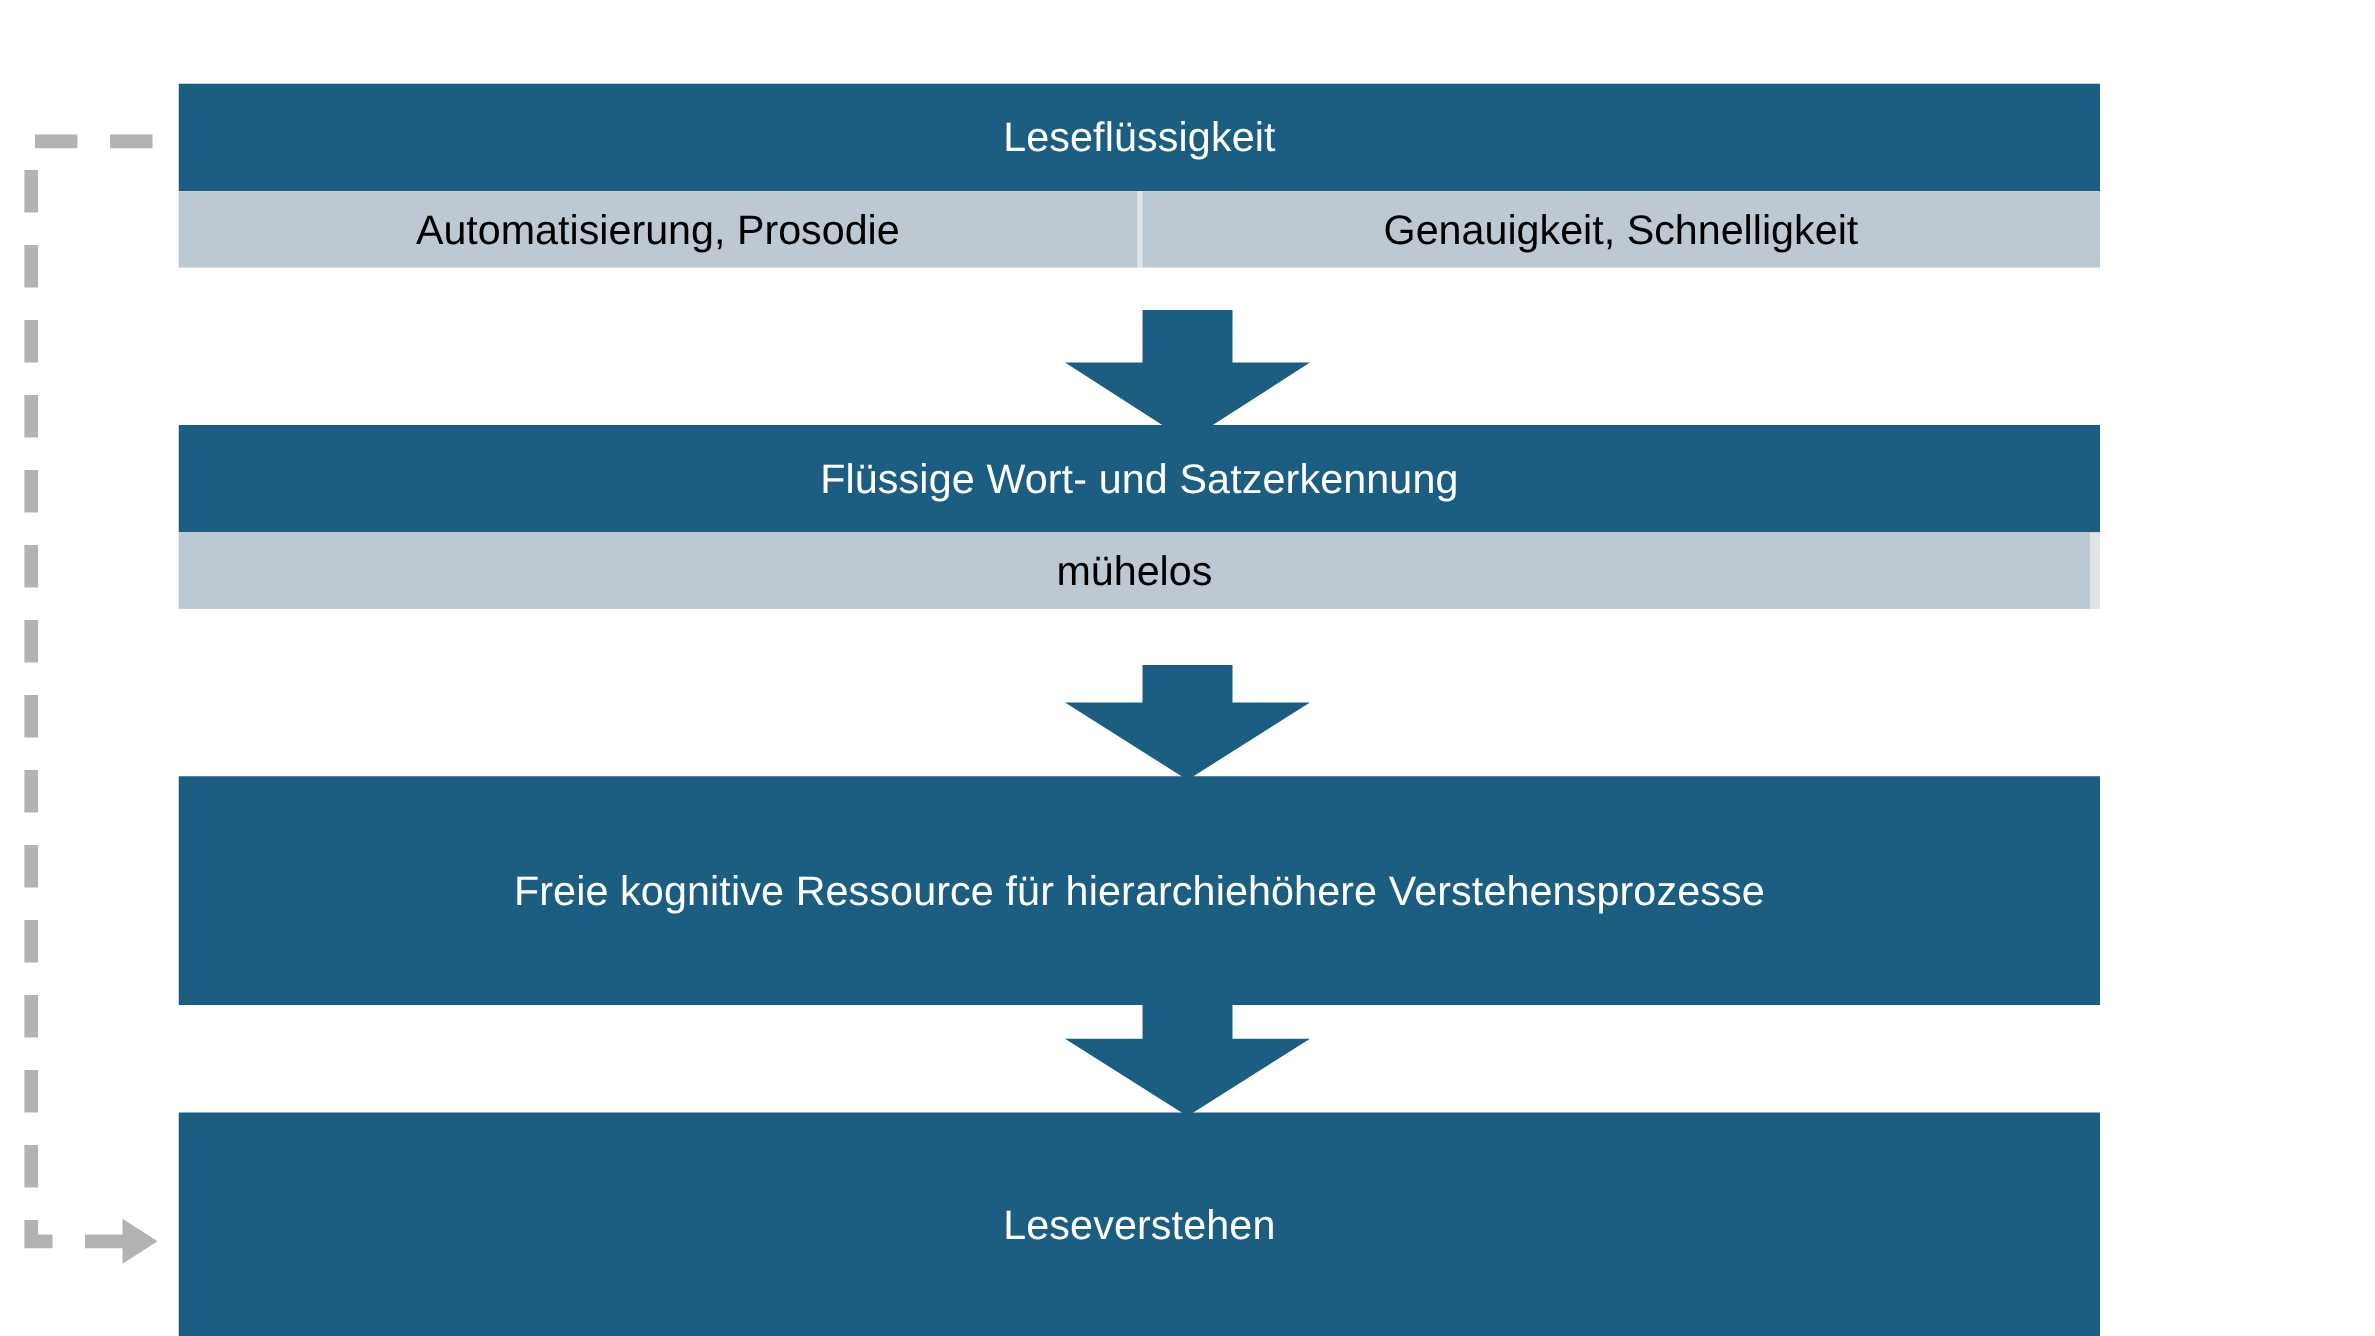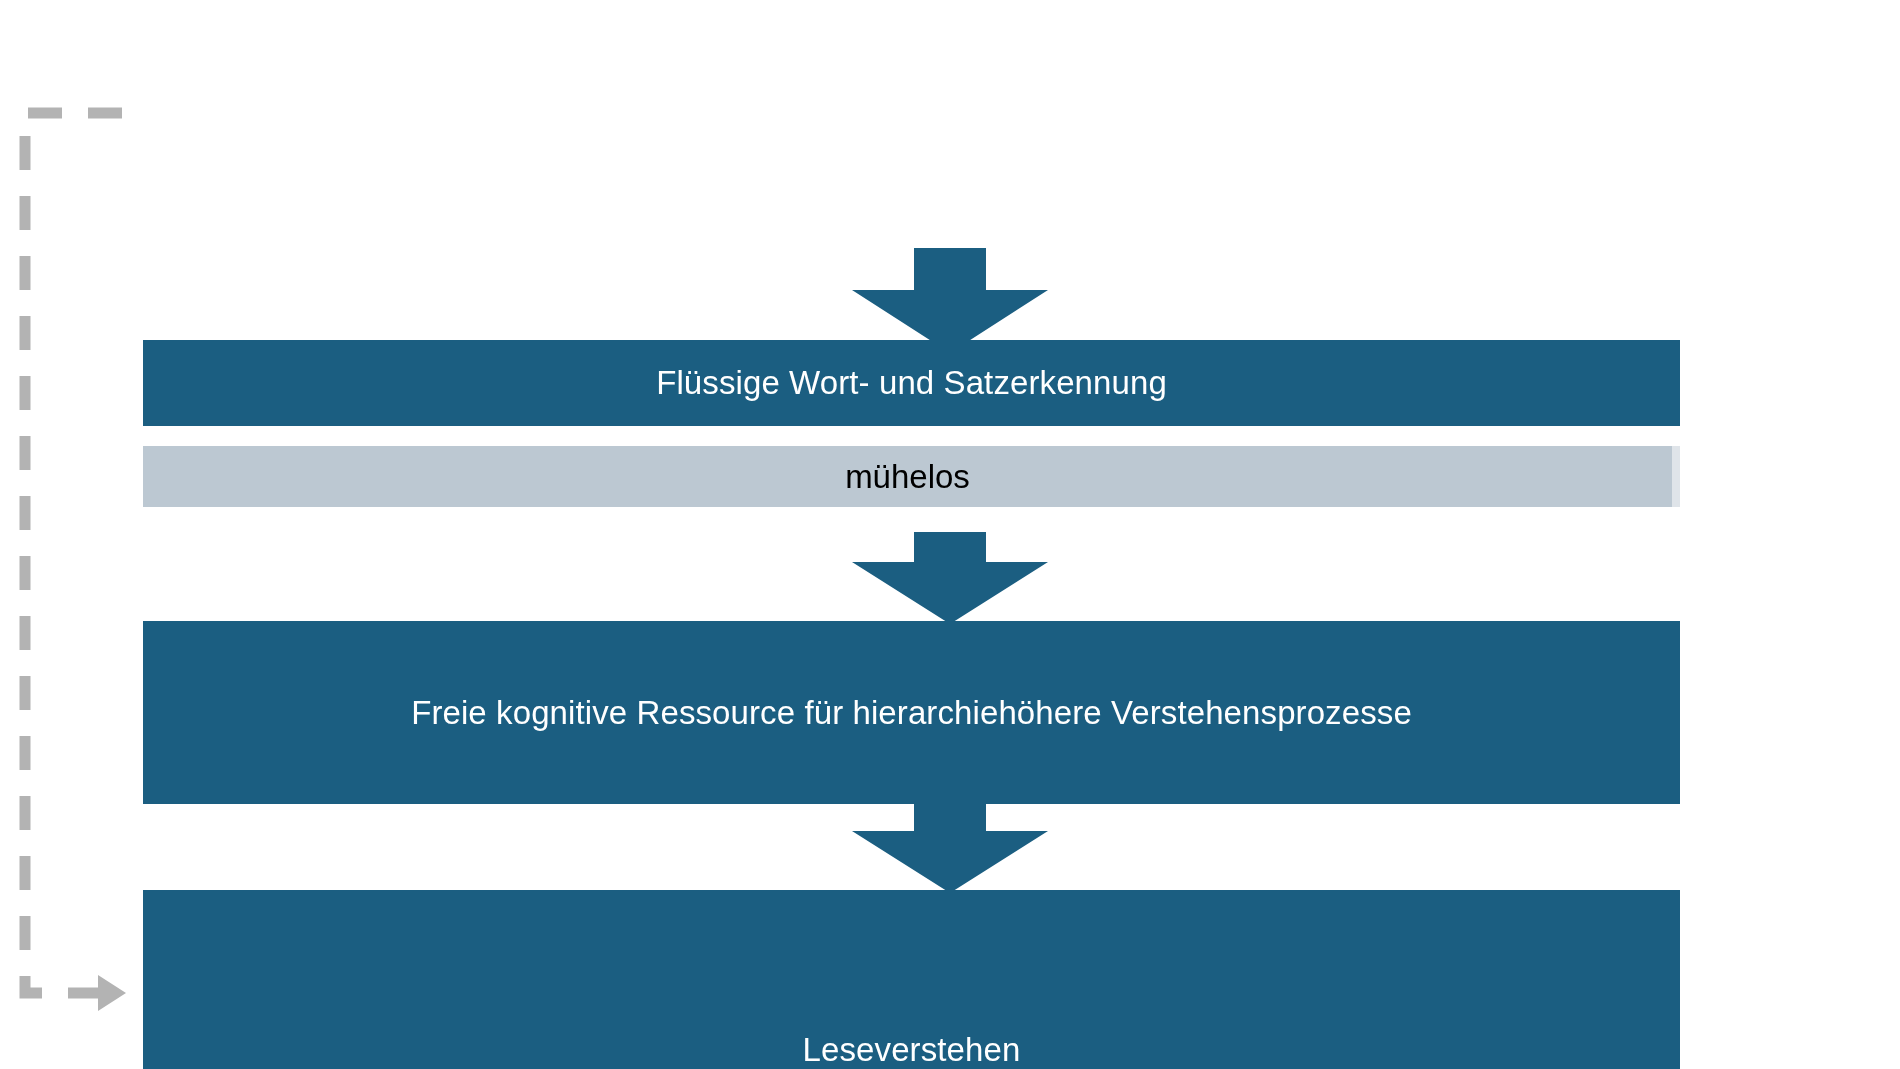--- a/index.html
+++ b/index.html
@@ -83,27 +83,27 @@
     background: #dfe4e9;
   }
 
   
   #block-1 { top: 67px; }
   #block-1 .block-header { height: 86px; }
   #block-1 .sub-row { height: 61px; }
 
   #block-2 { top: 340px; }
   #block-2 .block-header { height: 86px; }
-  #block-2 .sub-row { height: 61px; margin-top: 20px; }
+  #block-2 .sub-row { height: 61px; }
 
   #block-3 { top: 621px; }
   #block-3 .block-header { height: 183px; }
 
   #block-4 { top: 890px; }
-  #block-4 .block-header { height: 179px; align-items: flex-end; }
+  #block-4 .block-header { height: 179px; }
 
   
   .flow-arrow {
     position: absolute;
     left: 50%;
     margin-left: -98px;
     width: 196px;
   }
   .flow-arrow svg { display: block; }
 
@@ -114,20 +114,30 @@
 </head>
 <body>
 
 <div id="stage">
 
   <svg class="feedback-loop" viewBox="0 0 1900 1069" width="1900" height="1069" aria-hidden="true">
     <path d="M 122 113 L 25 113 L 25 993 L 100 993" fill="none" stroke="#b3b3b3" stroke-width="11" stroke-dasharray="34 26" stroke-linecap="butt"></path>
     <polygon points="98,975 126,993 98,1011" fill="#b3b3b3"></polygon>
   </svg>
 
+  <div class="block" id="block-1">
+    <div class="block-header">
+      <span class="title">Leseflüssigkeit</span>
+    </div>
+    <div class="sub-row">
+      <div class="sub-cell" style="flex:1 1 0">Automatisierung, Prosodie</div>
+      <div class="sub-gap"></div>
+      <div class="sub-cell" style="flex:1 1 0">Genauigkeit, Schnelligkeit</div>
+    </div>
+  </div>
 
   <div class="flow-arrow" id="arrow-1">
     <svg viewBox="0 0 196 105" width="196" height="105" aria-hidden="true">
       <polygon points="62,0 134,0 134,42 196,42 98,105 0,42 62,42" fill="#1b5e81"></polygon>
     </svg>
   </div>
 
   <div class="block" id="block-2">
     <div class="block-header">
       <span class="title">Flüssige Wort- und Satzerkennung</span>

